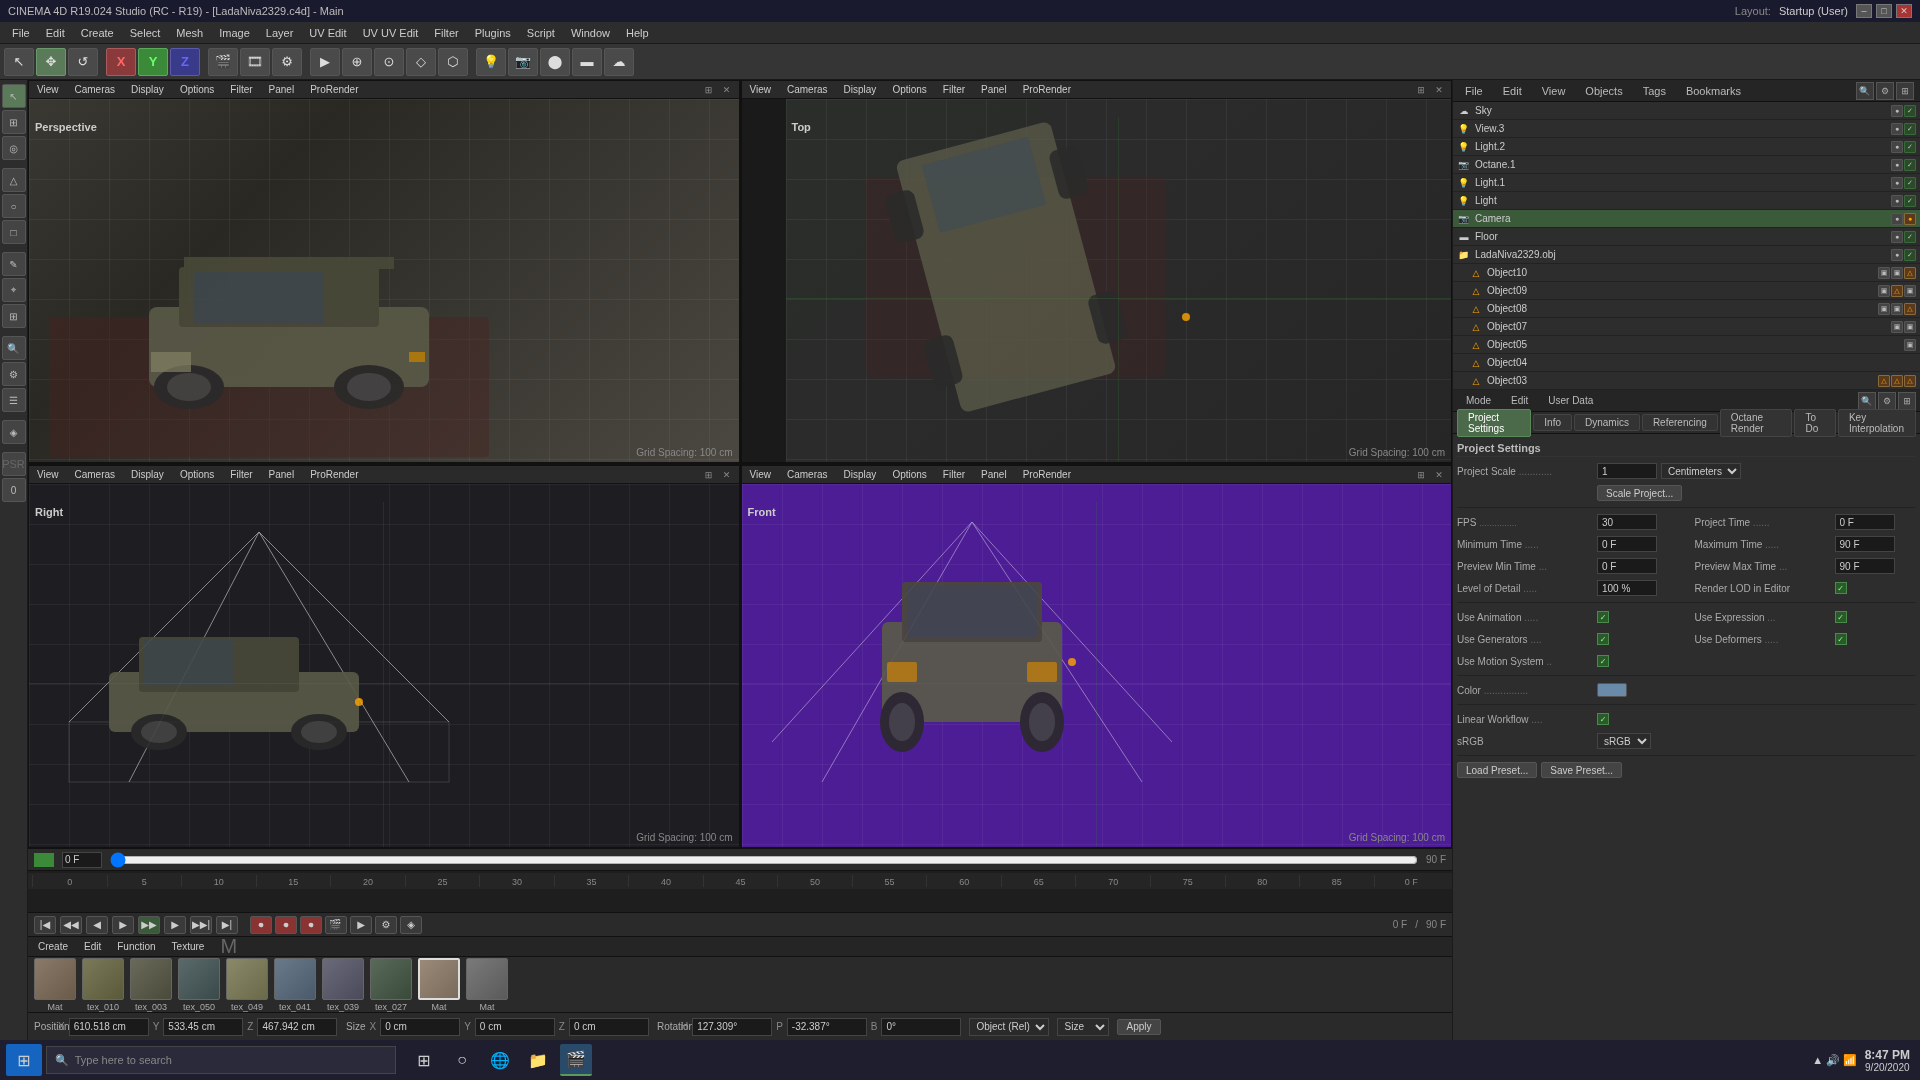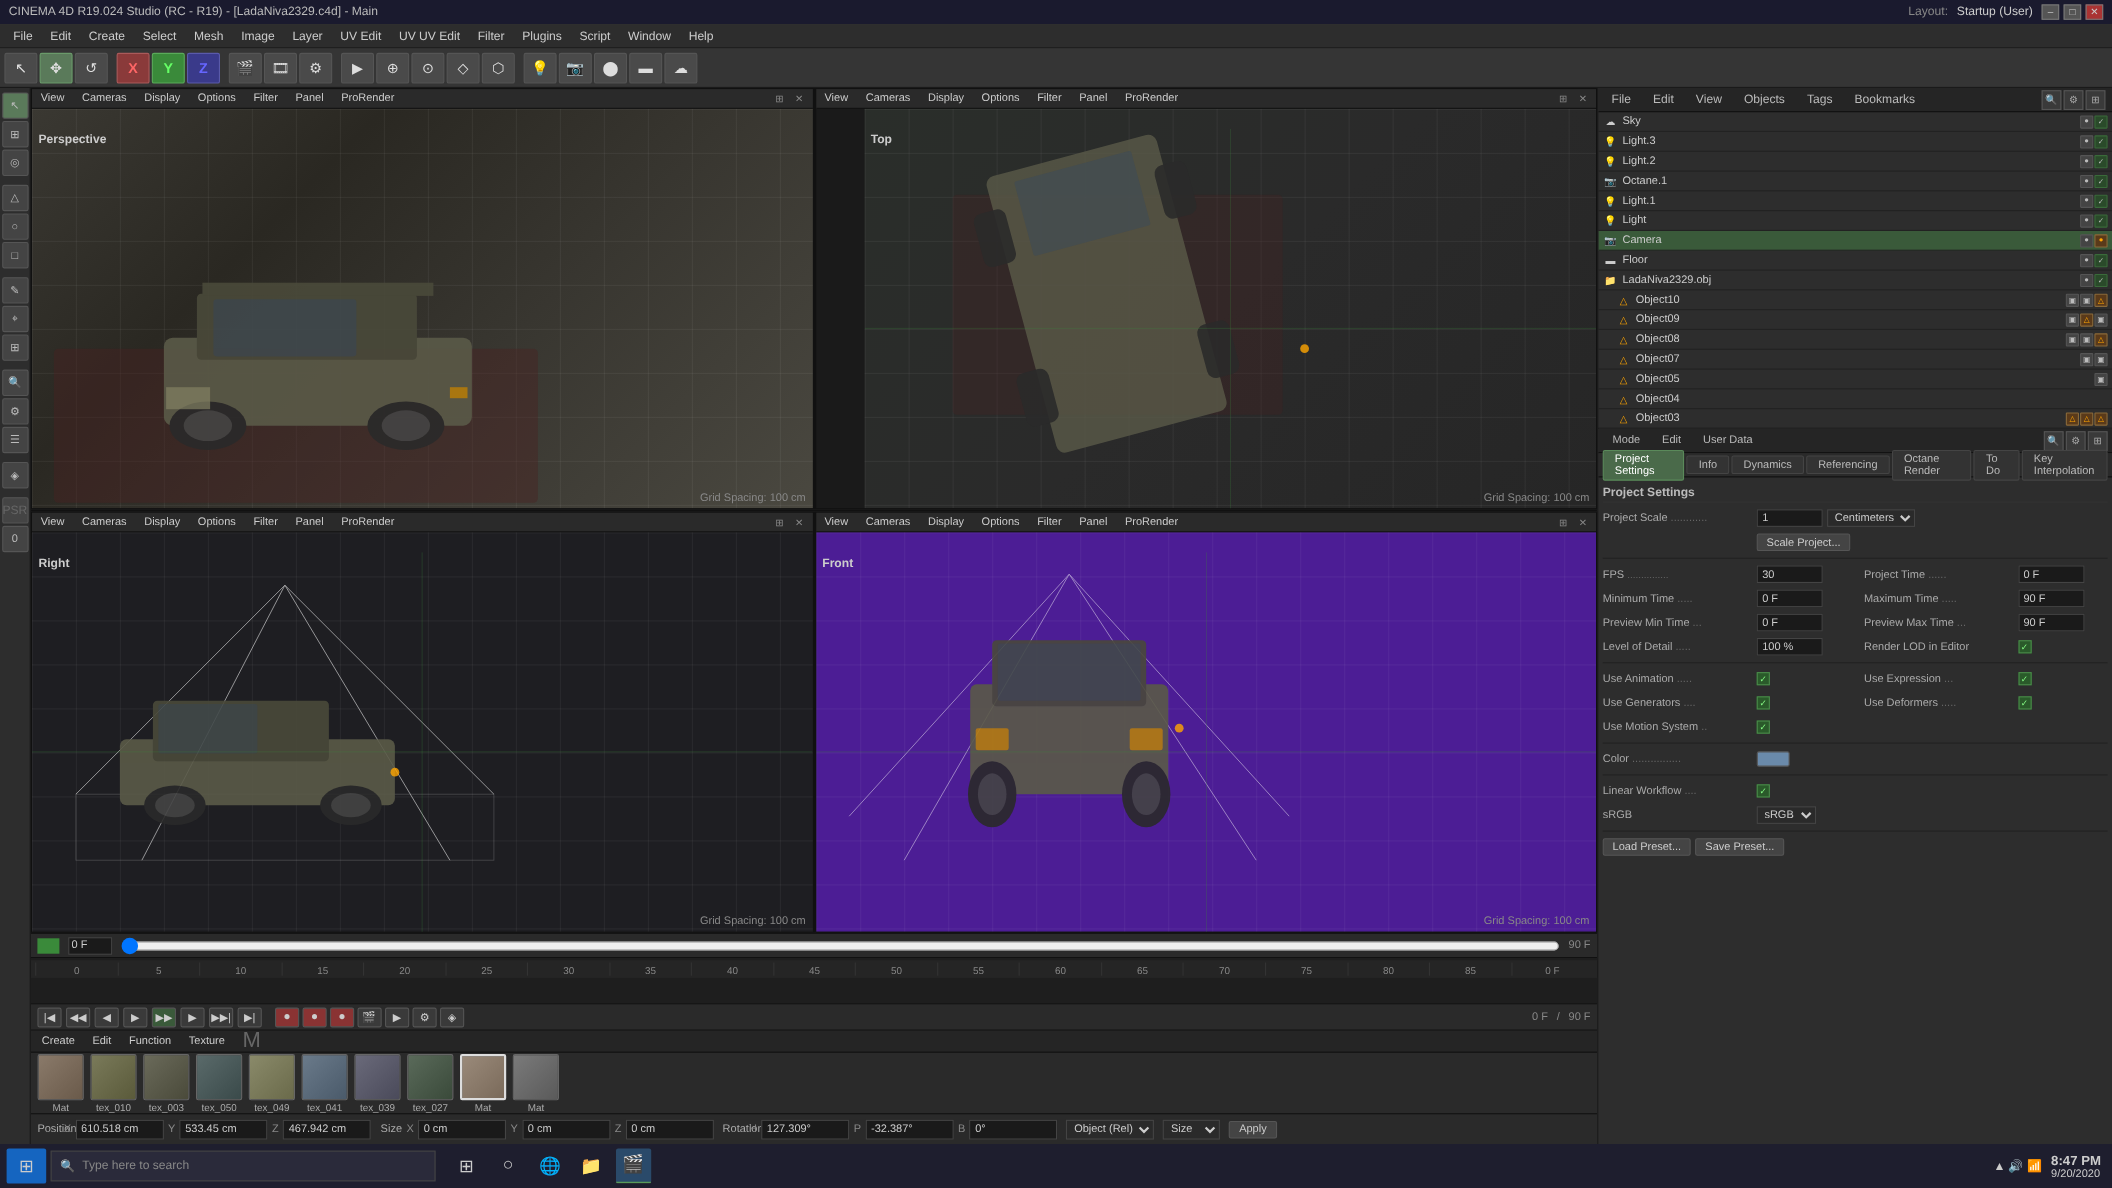--- a/index.html
+++ b/index.html
@@ -699,21 +699,21 @@
     .taskbar-right {
       margin-left: auto;
       display: flex;
       align-items: center;
       gap: 8px;
       color: #ccc;
       font-size: 11px;
       padding-right: 4px;
     }
     .taskbar-clock {
-      text-align: left;
+      text-align: center;
     }
     .taskbar-clock-time {
       font-size: 12px;
       font-weight: bold;
     }
     .taskbar-clock-date {
       font-size: 10px;
     }
 
     
@@ -1191,21 +1191,21 @@
             <div class="obj-icon">☁</div>
             <span class="obj-name">Sky</span>
             <div class="obj-controls">
               <div class="obj-ctrl-icon">●</div>
               <div class="obj-ctrl-icon obj-ctrl-green">✓</div>
             </div>
           </div>
 
           <div class="object-row">
             <div class="obj-icon">💡</div>
-            <span class="obj-name">Light.3</span>
+            <span class="obj-name">View.3</span>
             <div class="obj-controls">
               <div class="obj-ctrl-icon">●</div>
               <div class="obj-ctrl-icon obj-ctrl-green">✓</div>
             </div>
           </div>
 
           <div class="object-row">
             <div class="obj-icon">💡</div>
             <span class="obj-name">Light.2</span>
             <div class="obj-controls">

